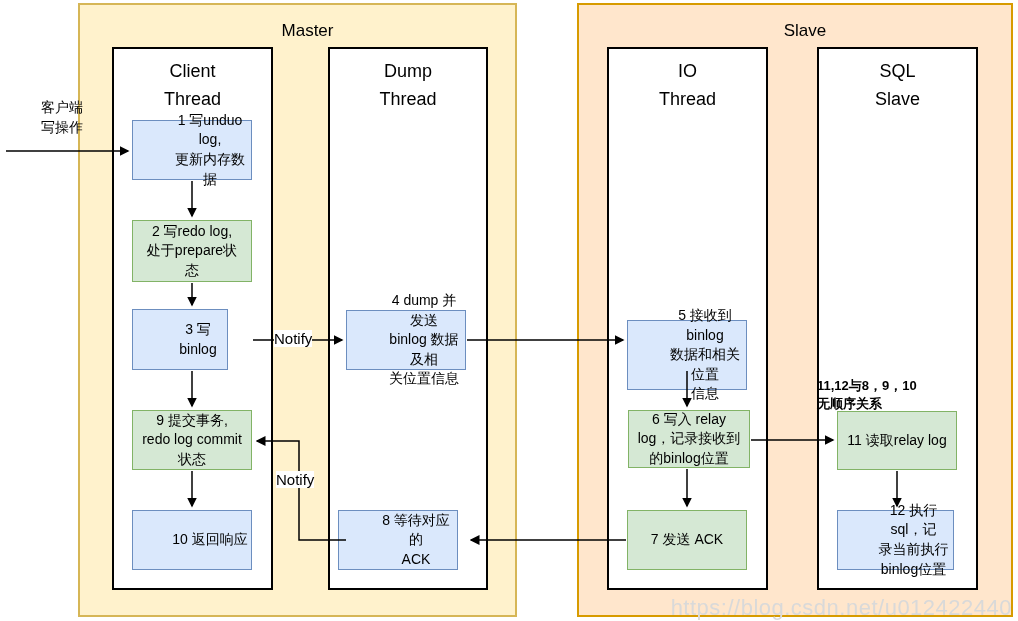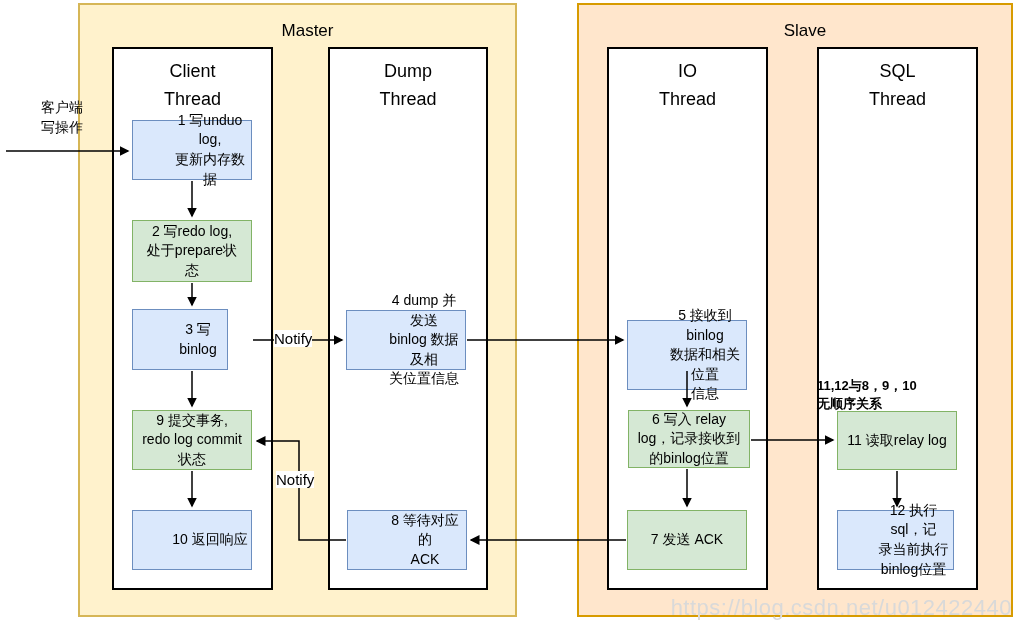--- a/index.html
+++ b/index.html
@@ -23,21 +23,21 @@
     display:flex;align-items:center;justify-content:center;text-align:center;
     font-size:14px;line-height:1.4;white-space:pre-line;padding:1px 2px;}
   .step.blue{background:#dae8fc;border-color:#6c8ebf;padding-left:38px;}
   .step.green{background:#d5e8d4;border-color:#82b366;}
   #b1{left:132px;top:120px;width:120px;height:60px;}
   #b2{left:132px;top:220px;width:120px;height:62px;}
   #b3{left:132px;top:309px;width:96px;height:61px;}
   #b9{left:132px;top:410px;width:120px;height:60px;}
   #b10{left:132px;top:510px;width:120px;height:60px;}
   #b4{left:346px;top:310px;width:120px;height:60px;}
-  #b8{left:347px;top:510px;width:120px;height:60px;}
+  #b8{left:338px;top:510px;width:120px;height:60px;}
   #b5{left:627px;top:320px;width:120px;height:70px;}
   #b6{left:628px;top:410px;width:122px;height:58px;}
   #b7{left:627px;top:510px;width:120px;height:60px;}
   #b11{left:837px;top:411px;width:120px;height:59px;}
   #b12{left:837px;top:510px;width:117px;height:60px;}
   .arrows{position:absolute;left:0;top:0;width:1018px;height:621px;pointer-events:none;}
   .edge-label{position:absolute;background:#ffffff;font-size:15px;padding:0 0;z-index:5;}
   #notify1{left:274px;top:330px;}
   #notify2{left:276px;top:471px;}
   .side-label{position:absolute;left:30px;top:97px;width:64px;text-align:center;
@@ -67,21 +67,21 @@
   <div class="thread-box dump">
     <div class="thread-title">Dump
 Thread</div>
   </div>
   <div class="thread-box io">
     <div class="thread-title">IO
 Thread</div>
   </div>
   <div class="thread-box sql">
     <div class="thread-title">SQL
-Thread</div>
+Slave</div>
   </div>
 
   <div id="b1" class="step blue">1 写unduo log,
 更新内存数据</div>
   <div id="b2" class="step green">2 写redo log,
 处于prepare状
 态</div>
   <div id="b3" class="step blue">3 写 binlog</div>
   <div id="b4" class="step blue">4 dump 并发送
 binlog 数据及相

